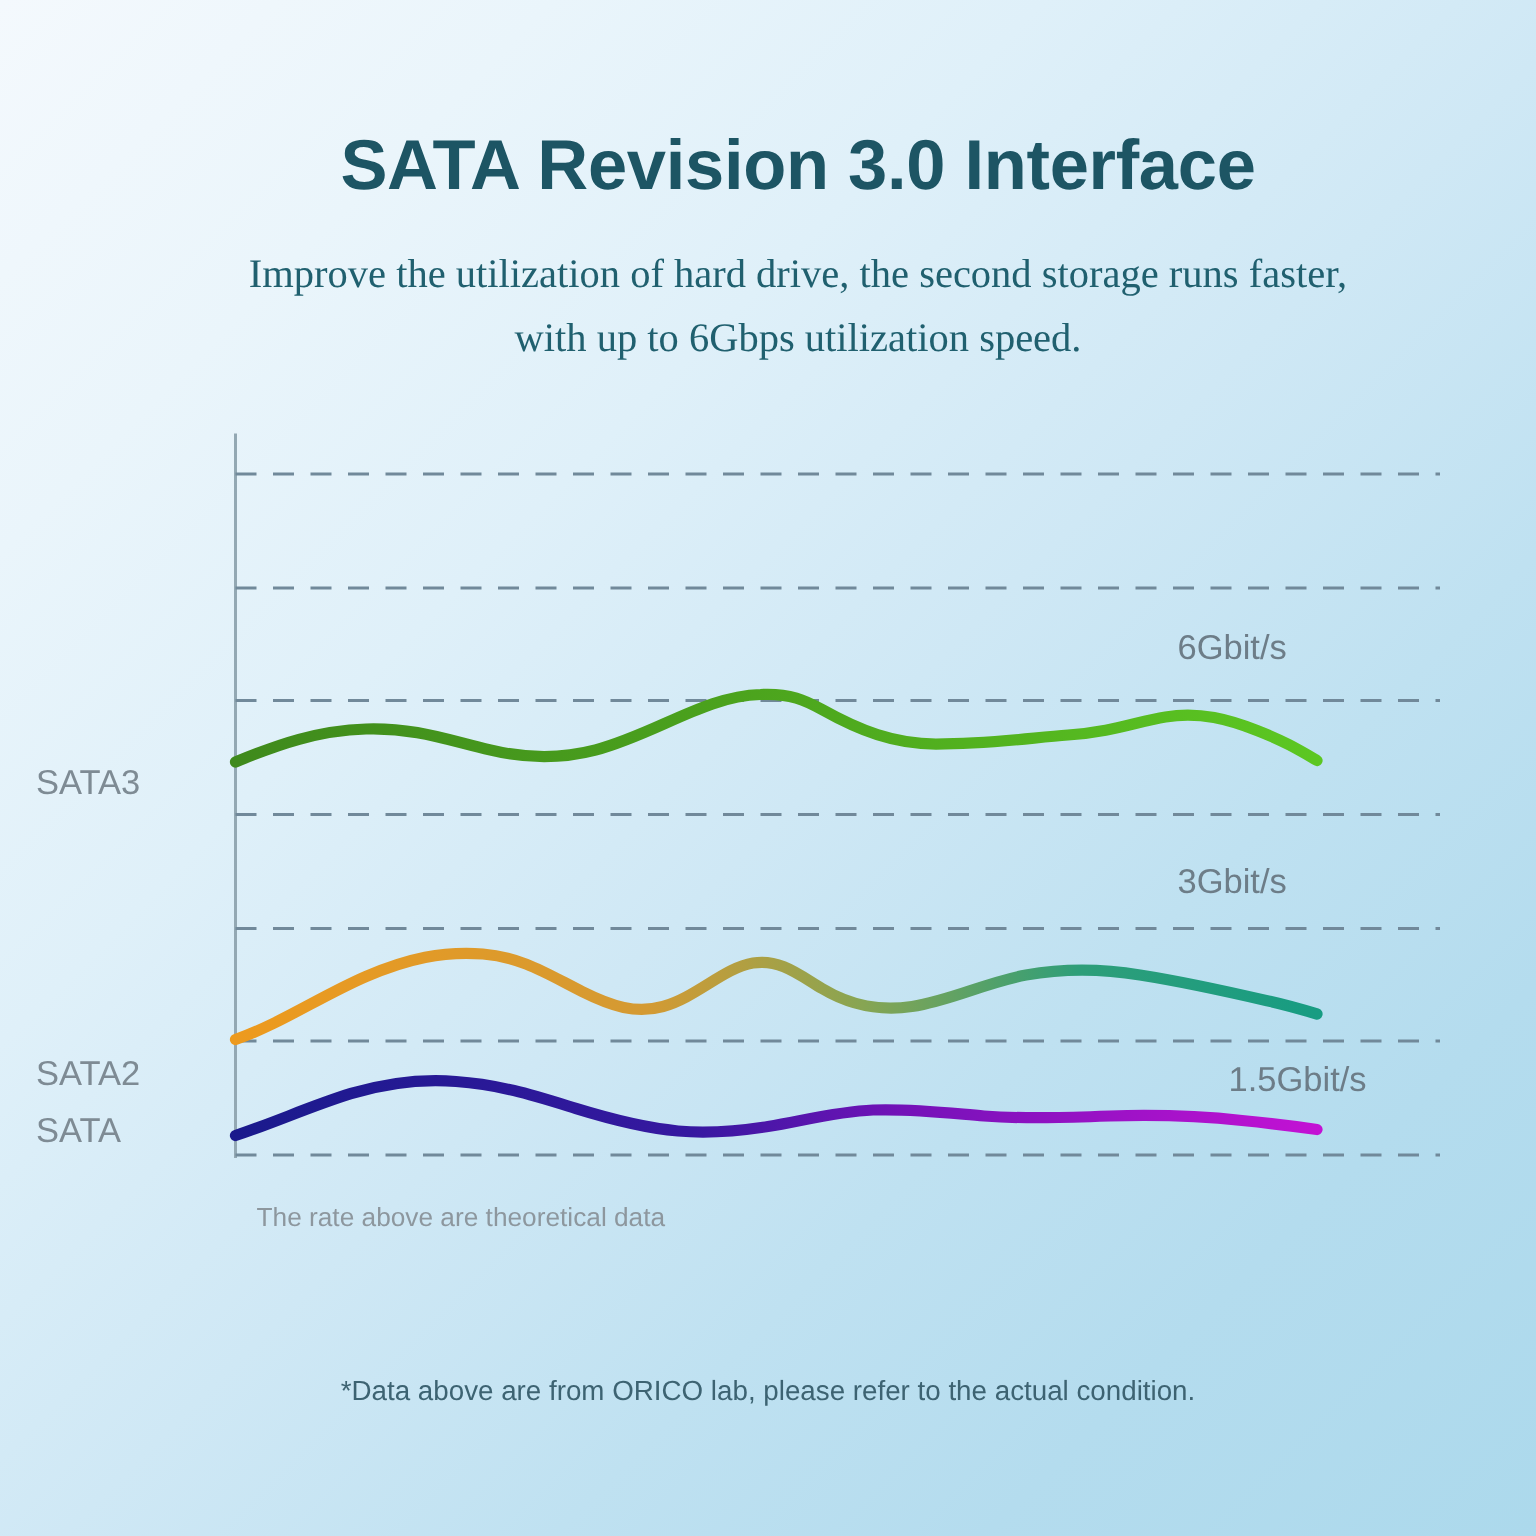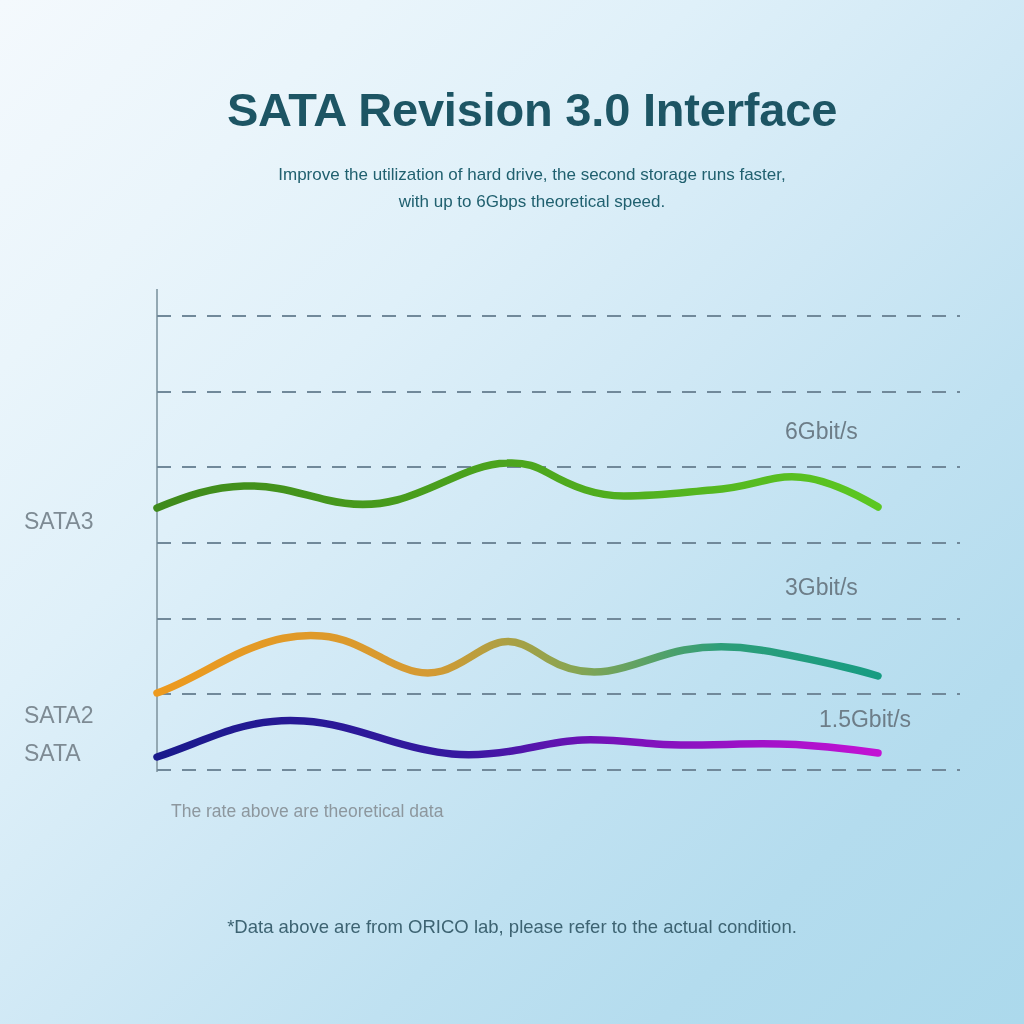--- a/index.html
+++ b/index.html
@@ -42,25 +42,25 @@
     font-weight: 600;
     letter-spacing: -0.2px;
     color: #1d5564;
     line-height: 1.12;
     font-family: "Liberation Sans", sans-serif;
     padding-left: 40px;
   }
   #subtitle {
     margin: 0;
     padding-top: 24px;
-    font-size: 17px;
+    font-size: 27px;
     font-weight: 400;
     color: #20606f;
     line-height: 1.62;
-    font-family: Liberation Sans, sans-serif;
+    font-family: Liberation Serif, serif;
     padding-left: 40px;
   }
   #subtitle .ln {
     display: block;
   }
 
   
   #chart-wrap {
     position: absolute;
     left: 0;
@@ -110,21 +110,21 @@
 </style>
 </head>
 <body>
 
 <div id="page">
 
   <div id="header">
     <h1 id="title">SATA Revision 3.0 Interface</h1>
     <p id="subtitle">
       <span class="ln">Improve the utilization of hard drive, the second storage runs faster,</span>
-      <span class="ln">with up to 6Gbps theoretical speed.</span>
+      <span class="ln">with up to 6Gbps utilization speed.</span>
     </p>
   </div>
 
   <div id="chart-wrap">
     <svg id="chart-svg" width="1024" height="1024" viewBox="0 0 1024 1024" xmlns="http://www.w3.org/2000/svg">
       <defs>
         <linearGradient id="gradSata3" x1="0" y1="0" x2="1" y2="0">
           <stop offset="0%" stop-color="#3f8a1c"></stop>
           <stop offset="45%" stop-color="#4ba21d"></stop>
           <stop offset="100%" stop-color="#5cc722"></stop>

